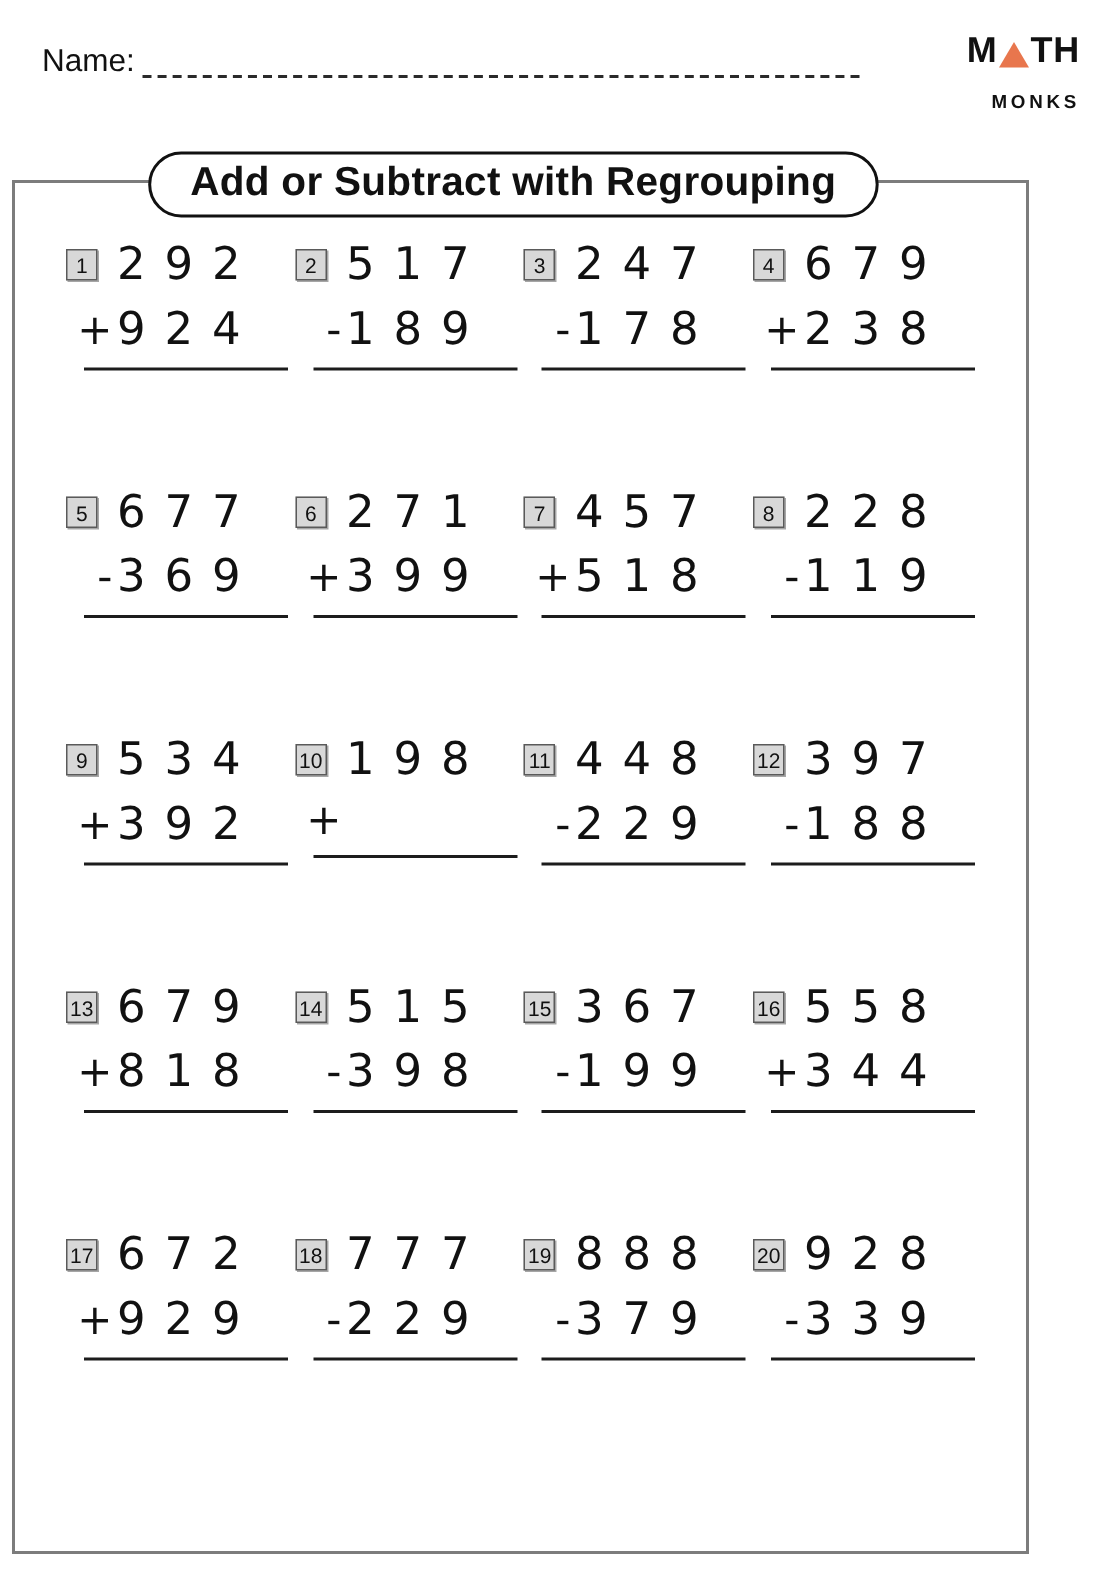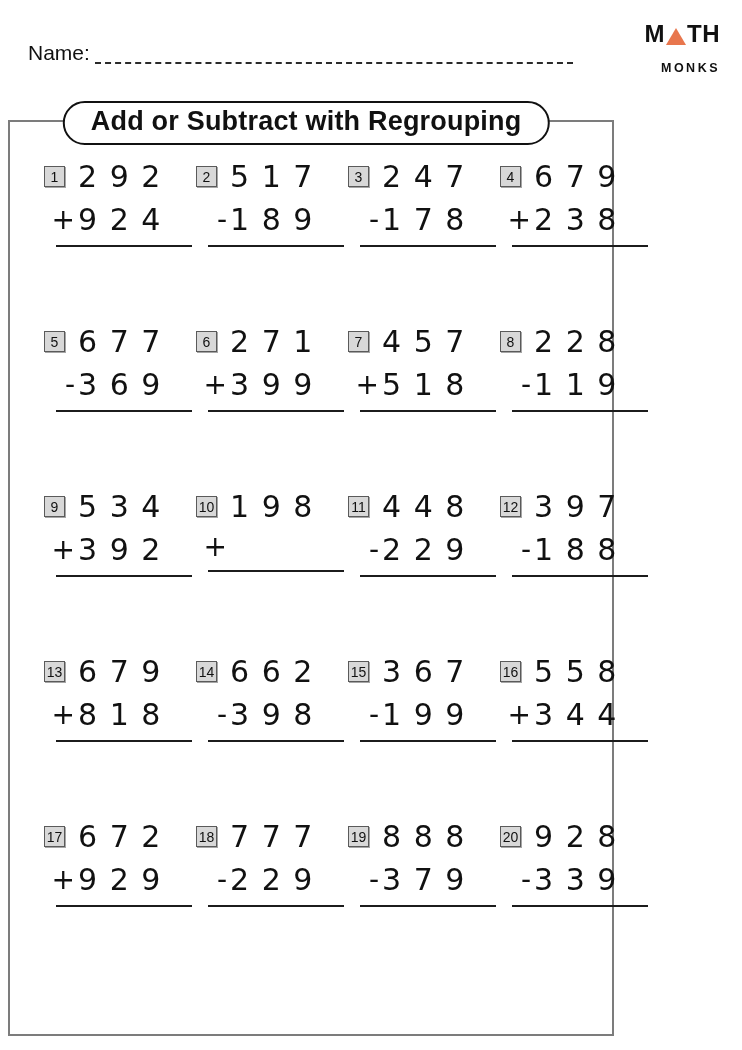--- a/index.html
+++ b/index.html
@@ -18,21 +18,21 @@
     display: flex;
     justify-content: space-between;
     align-items: flex-start;
     padding: 24px 22px 0 28px;
     height: 96px;
   }
   .name-row {
     display: flex;
     align-items: flex-end;
     width: 545px;
-    margin-top: 18px;
+    margin-top: 6px;
   }
   .name-label {
     font-size: 21px;
     font-weight: 500;
     line-height: 1;
     padding-bottom: 1px;
   }
   .name-line {
     flex: 1;
     border-bottom: 2px dashed #2a2a2a;
@@ -62,21 +62,21 @@
     font-weight: 600;
     letter-spacing: 2.5px;
     margin-top: 15px;
     text-align: right;
   }
 
   
   .content-box {
     position: relative;
     margin: 24px 8px 0 8px;
-    width: 606px;
+    width: 678px;
     height: 916px;
     border: 2px solid #7c7c7c;
     background: #ffffff;
   }
   .title-pill {
     position: absolute;
     top: -21px;
     left: 50%;
     transform: translateX(-51%);
     background: #ffffff;
@@ -310,21 +310,21 @@
     <div class="p-row">
       <span class="op">+</span>
       <span class="num">818</span>
     </div>
     <div class="answer-line"></div>
   </div>
 
   <div class="problem">
     <div class="p-row p-head">
       <span class="badge">14</span>
-      <span class="num">662</span>
+      <span class="num">515</span>
     </div>
     <div class="p-row">
       <span class="op">-</span>
       <span class="num">398</span>
     </div>
     <div class="answer-line"></div>
   </div>
 
   <div class="problem">
     <div class="p-row p-head">

